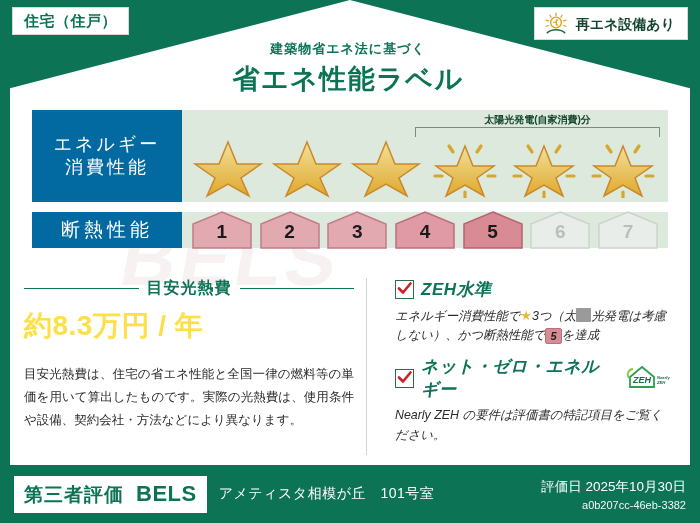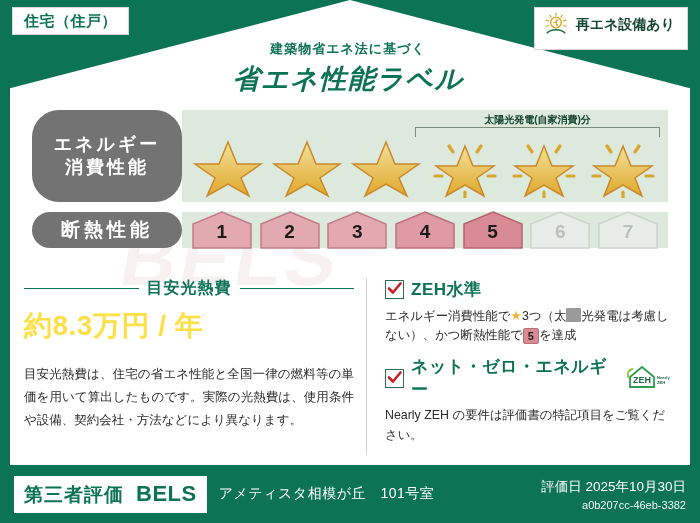--- a/index.html
+++ b/index.html
@@ -29,43 +29,43 @@
   .tag-house{
     position:absolute;left:12px;top:7px;
     background:#ffffff;border:1px solid #d8d8d8;
     padding:5px 11px 6px;
     color:#0c7355;font-weight:bold;font-size:15px;line-height:1;
     letter-spacing:.5px;
   }
   .tag-renew{
     position:absolute;right:12px;top:7px;
     background:#ffffff;border:1px solid #d8d8d8;
-    padding:4px 12px 13px 8px;
+    padding:4px 12px 3px 8px;
     display:flex;align-items:center;gap:7px;
     color:#14452f;font-weight:bold;font-size:14px;line-height:1;
   }
   .sun-icon{width:26px;height:24px;display:block;flex:none;}
 
   
   .title-wrap{position:absolute;left:0;right:4px;top:40px;text-align:center;}
   .title-sub{
     color:#0c7355;font-size:13px;font-weight:bold;letter-spacing:1px;
     margin-bottom:3px;
   }
   .title-main{
-    color:#0c7355;font-size:27px;font-weight:bold;letter-spacing:1.5px;font-style:italic;
+    color:#0c7355;font-size:27px;font-weight:bold;letter-spacing:1.5px;
   }
 
   
   .perf{position:absolute;left:32px;right:32px;top:110px;}
   .row{display:flex;align-items:stretch;margin-bottom:10px;position:relative;}
   .row-label{
-    width:150px;flex:none;background:#737373;color:#fff;
+    width:150px;flex:none;background:#0369a1;color:#fff;
     display:flex;flex-direction:column;align-items:center;justify-content:center;
-    font-weight:bold;letter-spacing:3px;border-radius:27px;
+    font-weight:normal;letter-spacing:3px;
   }
   .row-label span{display:block;line-height:1.3;}
   .row-body{
     flex:1;background:#dce9dc;position:relative;
   }
   .row-energy{height:92px;}
   .row-energy .row-label{font-size:18px;}
   .row-insul{height:36px;}
   .row-insul .row-label{font-size:19px;letter-spacing:4px;}
 
@@ -100,21 +100,21 @@
   .grade b{
     position:relative;z-index:2;font-size:19px;line-height:1;
     padding-bottom:9px;font-weight:bold;
   }
   .grade.on b{color:#1a1a1a;}
   .grade.off b{color:#b9bfb9;}
 
   
   .lower{position:absolute;left:24px;right:30px;top:278px;display:flex;}
   .lower-left{width:330px;flex:none;padding-right:12px;}
-  .lower-right{flex:1;border-left:1px solid #cfd8cf;padding-left:18px;}
+  .lower-right{flex:1;border-left:1px solid #cfd8cf;padding-left:28px;font-style:italic;}
 
   .cost-head{
     display:flex;align-items:center;gap:8px;justify-content:center;
     color:#0c7355;font-weight:bold;font-size:16px;letter-spacing:1px;
   }
   .cost-head .ln{flex:1;height:1px;background:#0c7355;}
   .cost-value{
     text-align:left;color:#fde047;font-weight:bold;
     font-size:28px;margin-top:8px;letter-spacing:.5px;
   }

